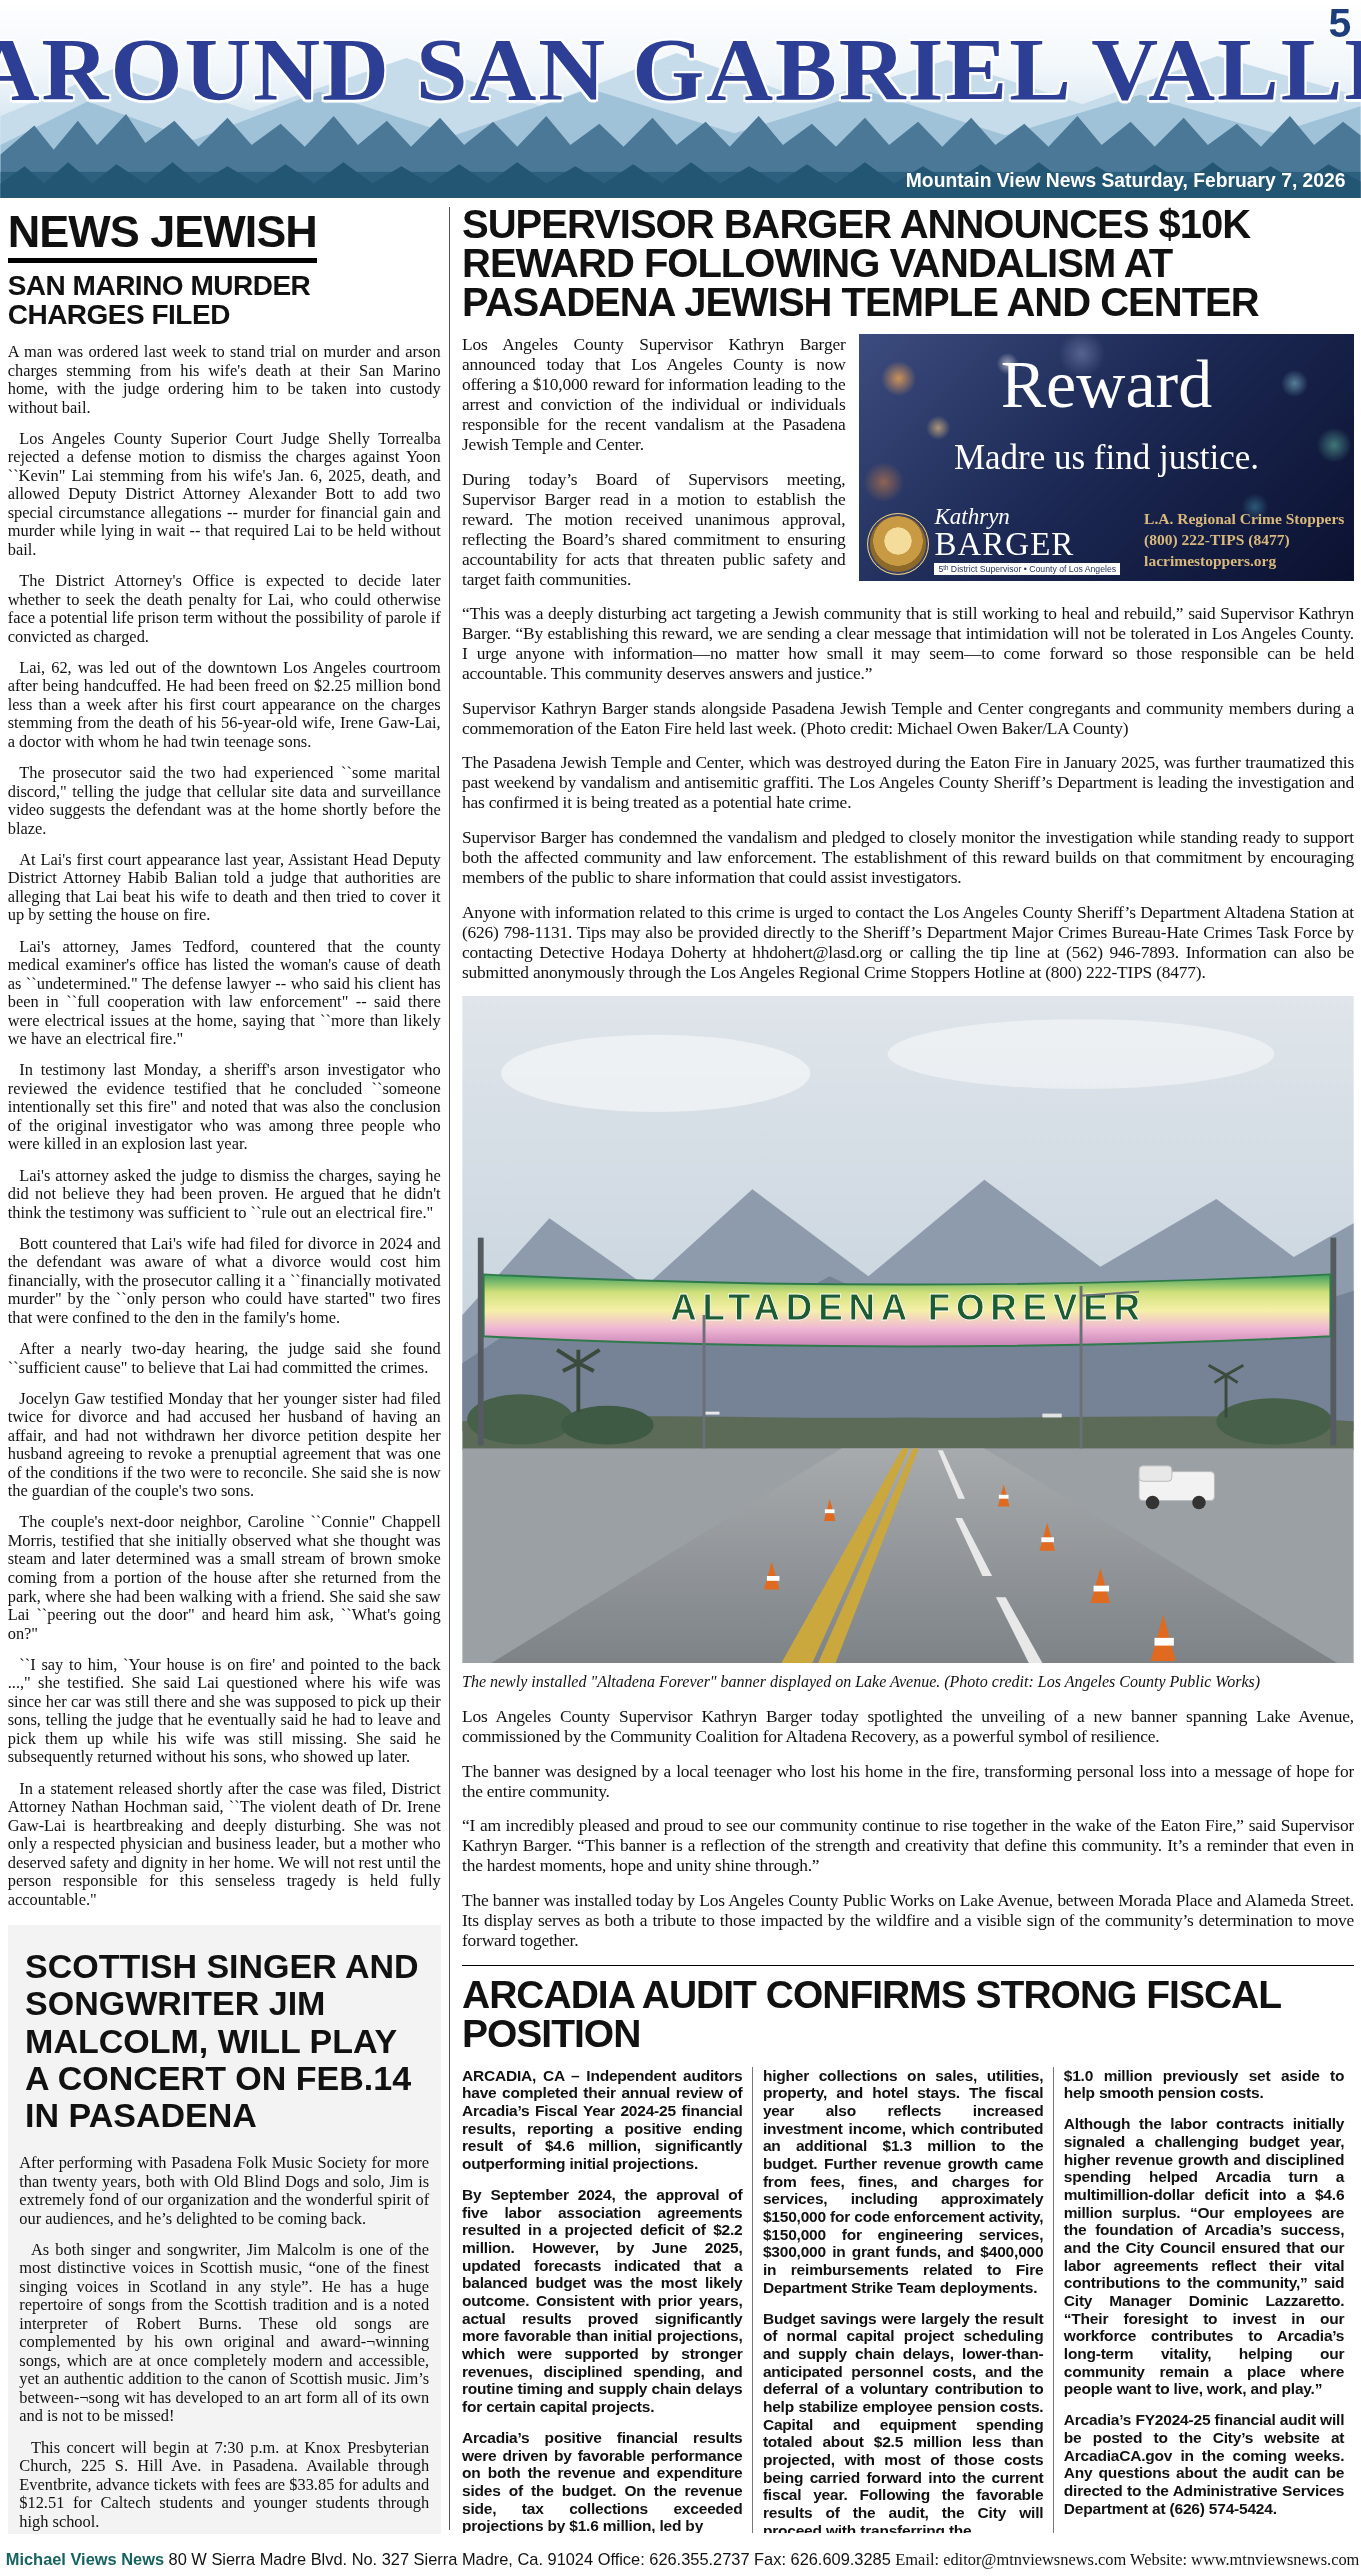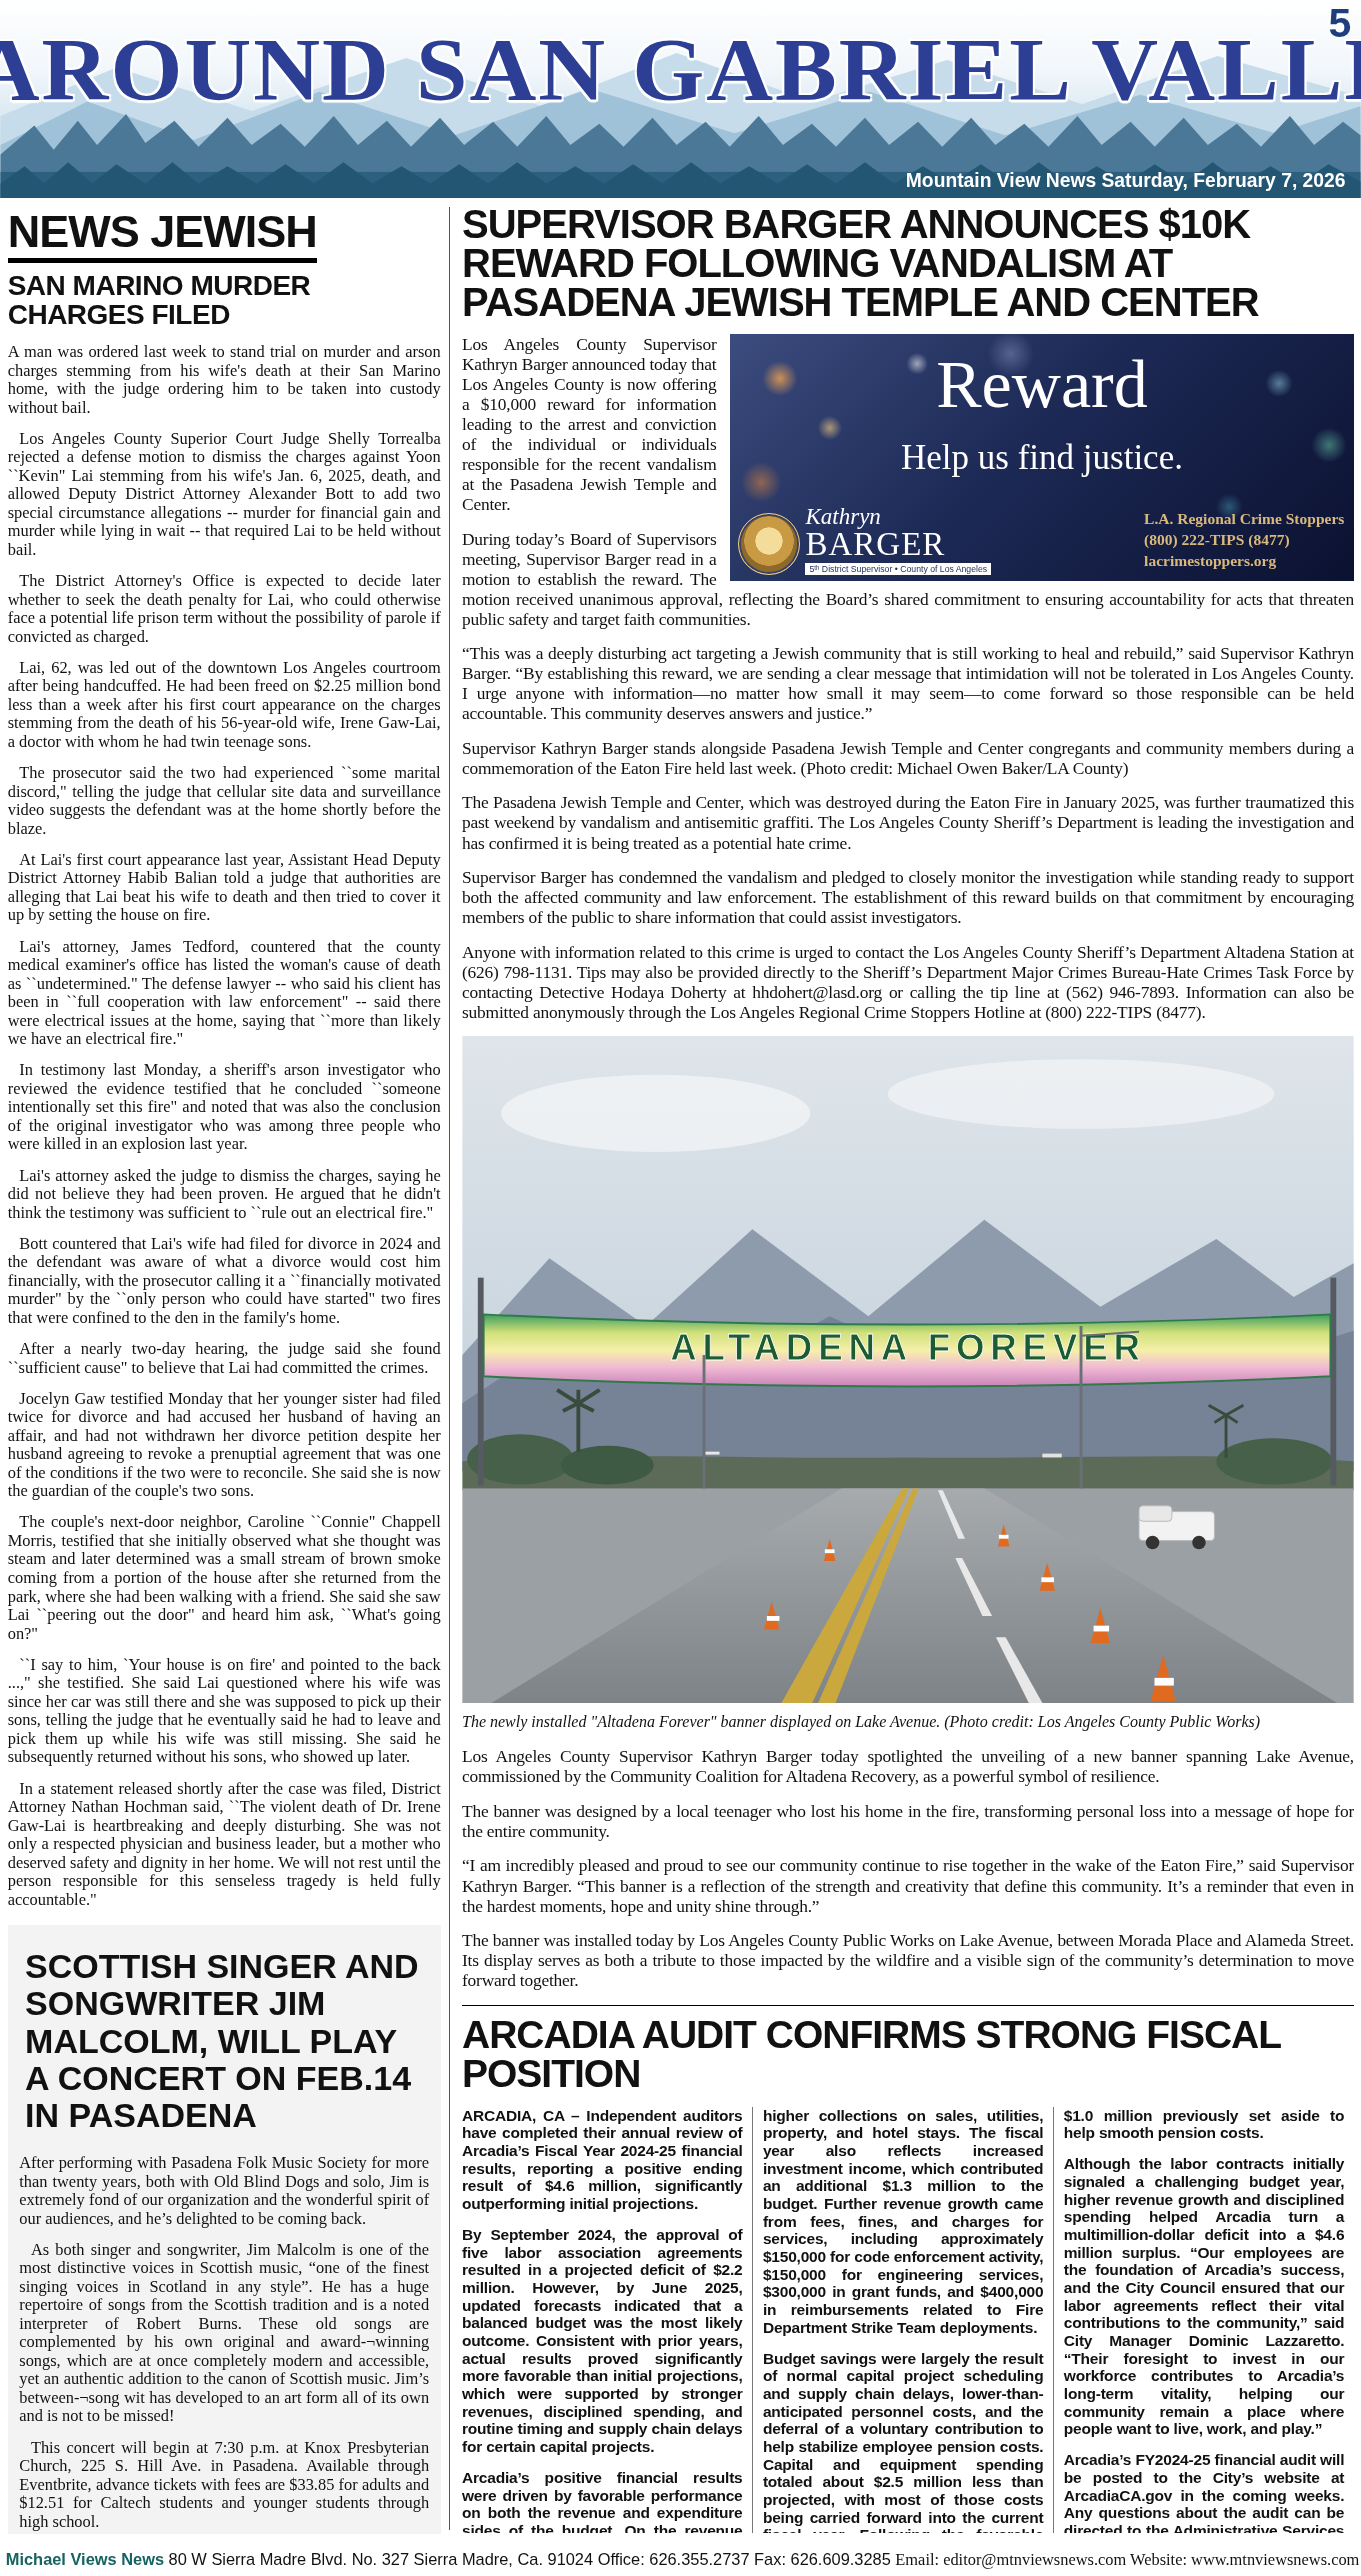--- a/index.html
+++ b/index.html
@@ -34,21 +34,21 @@
     letter-spacing:-0.5px;line-height:1.02;margin:1.9px 0 13.5px 0;}
   .body-copy p{font-size:16.4px;line-height:1.13;text-align:justify;margin:0 0 12.6px 0;}
   .body-copy p:not(:first-child){text-indent:11.6px;}
   .gray-box{background:#f3f3f3;margin-top:15.5px;padding:23px 11.6px 17.4px 11.6px;}
   .concert-head{font-family:"Liberation Sans",sans-serif;font-weight:bold;font-size:34px;
     line-height:1.1;text-align:left;letter-spacing:0;margin:0 5.8px 19.3px 5.8px;}
   
   .barger-head{font-family:"Liberation Sans",sans-serif;font-weight:bold;font-size:40px;
     line-height:0.98;letter-spacing:-1px;margin:0 0 11.6px 0;}
   .barger-copy p{font-size:17.4px;line-height:1.15;text-align:justify;margin:0 0 14.5px 0;letter-spacing:-0.2px;}
-  .reward-ad{float:right;width:624px;height:247px;margin:0 0 7.7px 13.5px;position:relative;overflow:hidden;
+  .reward-ad{float:right;width:495px;height:247px;margin:0 0 7.7px 13.5px;position:relative;overflow:hidden;
     background:
       radial-gradient(circle 25px at 8% 18%, rgba(255,170,80,.75), rgba(255,170,80,0) 70%),
       radial-gradient(circle 17.4px at 16% 38%, rgba(255,210,130,.6), rgba(255,210,130,0) 70%),
       radial-gradient(circle 29px at 5% 60%, rgba(240,140,60,.5), rgba(240,140,60,0) 70%),
       radial-gradient(circle 15.5px at 30% 12%, rgba(255,255,255,.55), rgba(255,255,255,0) 70%),
       radial-gradient(circle 19.3px at 88% 20%, rgba(150,220,230,.5), rgba(150,220,230,0) 70%),
       radial-gradient(circle 25px at 96% 45%, rgba(120,230,190,.45), rgba(120,230,190,0) 70%),
       radial-gradient(circle 19.3px at 80% 70%, rgba(90,200,220,.35), rgba(90,200,220,0) 70%),
       radial-gradient(circle 33px at 45% 8%, rgba(200,210,255,.3), rgba(200,210,255,0) 70%),
       linear-gradient(135deg,#3c4c7e 0%,#1d2a56 45%,#0b1130 100%);}
@@ -134,21 +134,21 @@
       </div>
   </div>
 </div>
 
 <div class="col-right">
   <div class="barger-head">SUPERVISOR BARGER ANNOUNCES $10K REWARD FOLLOWING VANDALISM AT PASADENA JEWISH TEMPLE AND CENTER</div>
 
   <div class="barger-copy">
     <div class="reward-ad">
       <div class="reward-title">Reward</div>
-      <div class="reward-sub">Help us find justice.</div>
+      <div class="reward-sub">Madre us find justice.</div>
       <div class="reward-bottom">
         <div class="seal"></div>
         <div class="kname">
           <div class="script">Kathryn</div>
           <div class="caps">BARGER</div>
           <div class="sub">5ᵗʰ District Supervisor • County of Los Angeles</div>
         </div>
         <div class="stoppers">
           <div>L.A. Regional Crime Stoppers</div>
           <div>(800) 222-TIPS (8477)</div>

